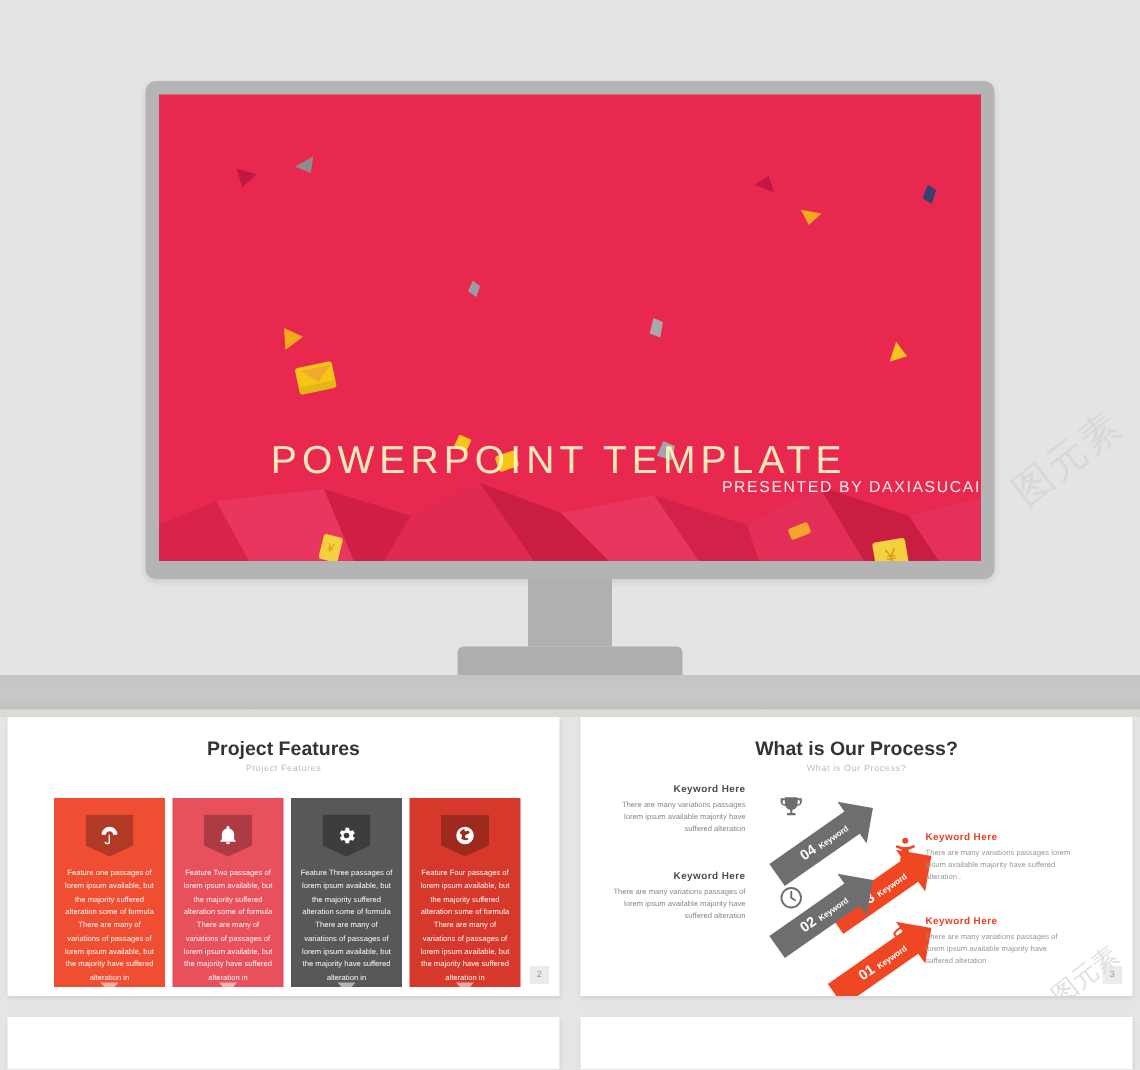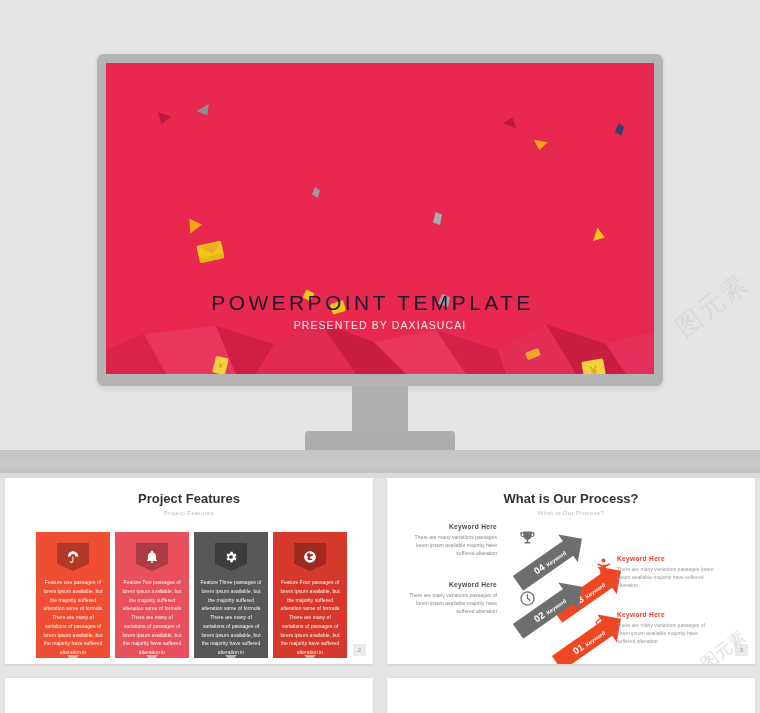--- a/index.html
+++ b/index.html
@@ -78,29 +78,29 @@
     font-size: 116px;
     letter-spacing: 2px;
     color: #fff;
     text-shadow: 3px 4px 6px rgba(130,10,35,.32);
     line-height: 1;
     z-index: 5;
   }
   .tagline {
     position: absolute; left: 0; right: 15px; top: 228px;
     text-align: center;
-    font-size: 21px;
+    font-size: 26px;
     letter-spacing: 3.4px;
-    color: #0f172a;
+    color: #fef9c3;
     opacity: .93;
     z-index: 5;
   }
   .byline {
     position: absolute; left: 0; right: 0; top: 256px;
-    text-align: center;
+    text-align: right;
     font-size: 10.5px;
     letter-spacing: 1.1px;
     color: #fff;
     opacity: .9;
     z-index: 5;
   }
 
   
   .watermark {
     position: absolute; right: 6px; top: 288px;

